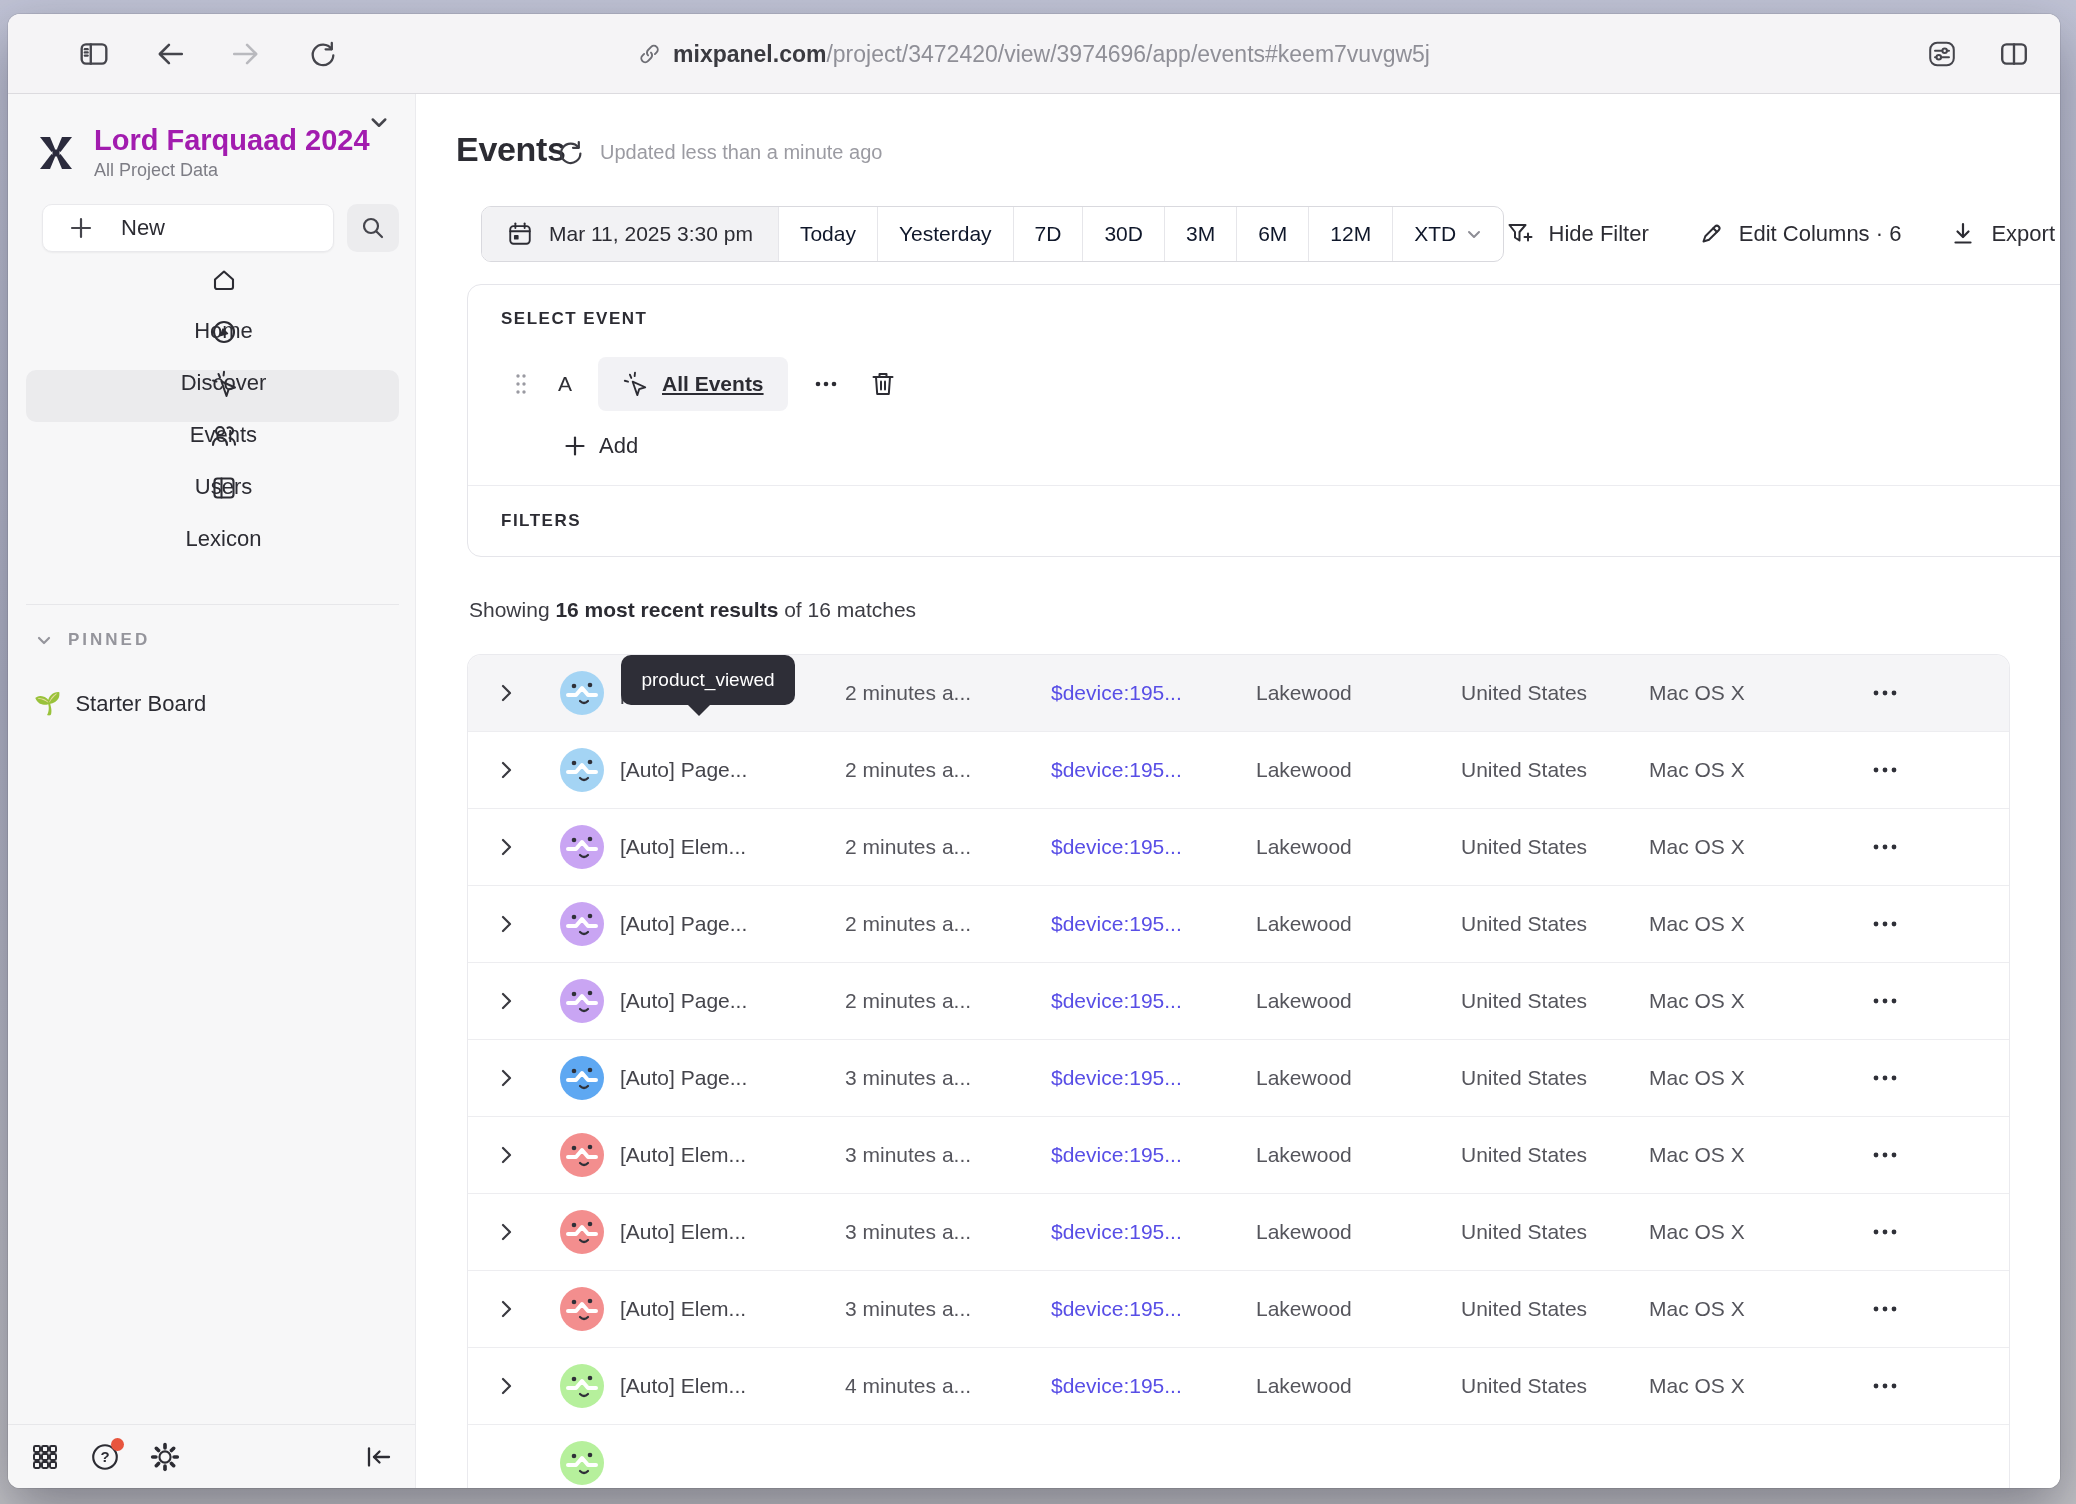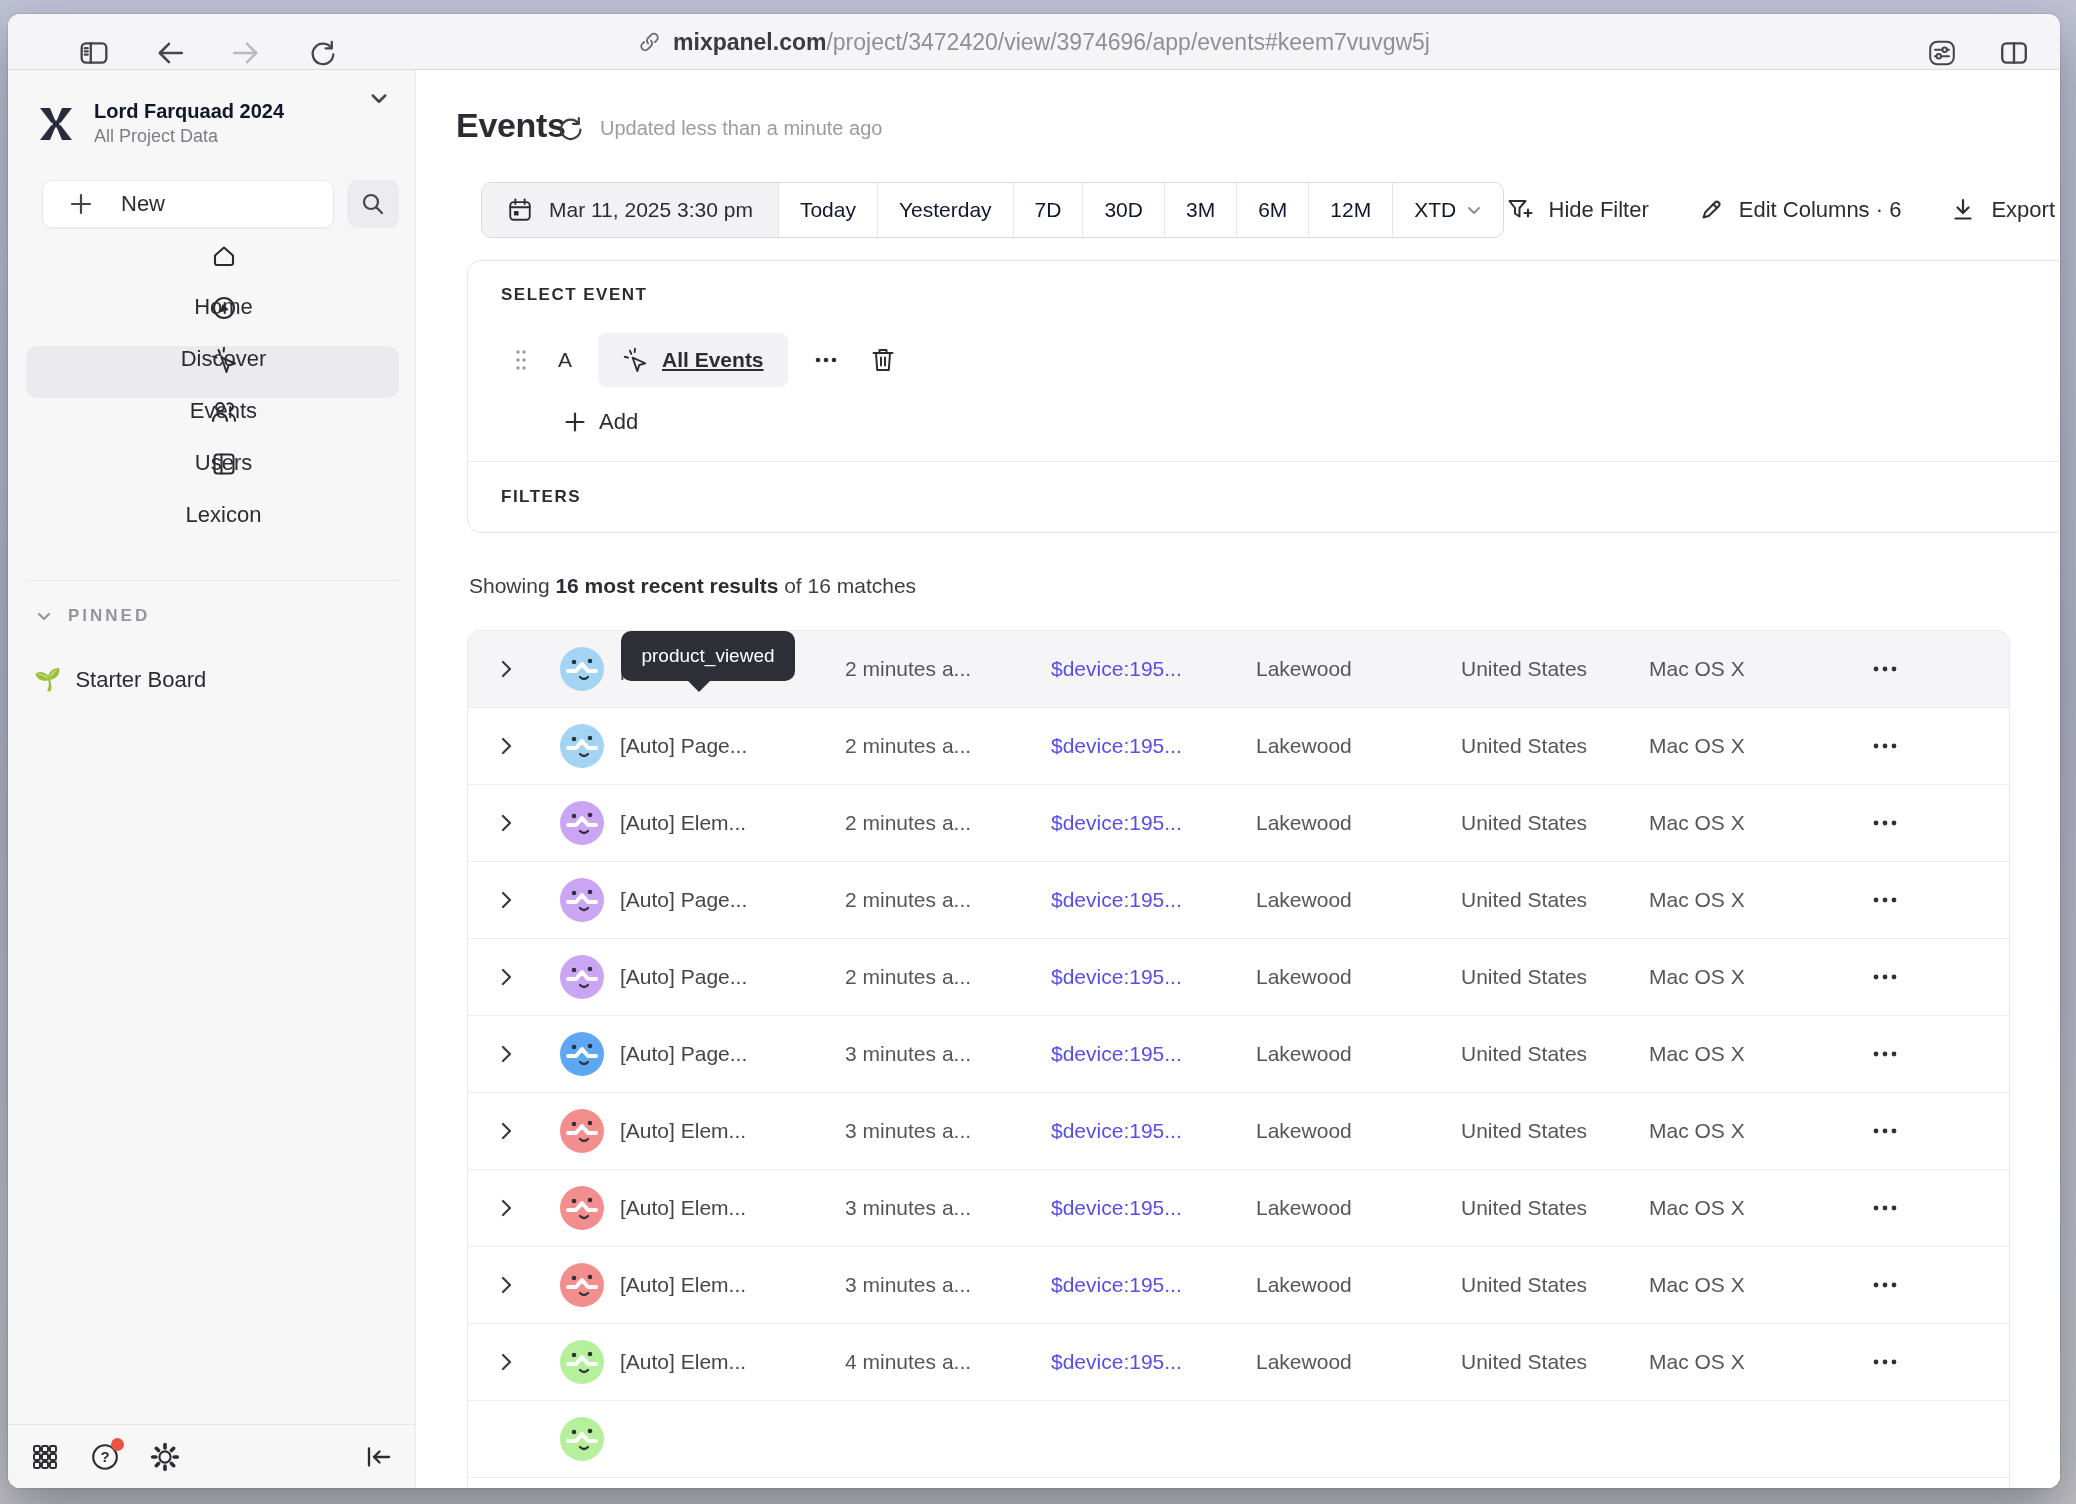--- a/index.html
+++ b/index.html
@@ -15,39 +15,39 @@
   
   .window {
     position:absolute; left:8px; top:14px; width:2052px; height:1474px;
     background:#fff; border-radius:12px; overflow:hidden;
     box-shadow:0 22px 55px rgba(20,22,40,.38), 0 0 0 1px rgba(0,0,0,.08);
     display:flex; flex-direction:column;
   }
 
   
   .titlebar {
-    height:56px; flex:none; background:#f5f4f6; border-bottom:1px solid #dcdbdf;
-    display:flex; align-items:flex-end; position:relative;padding-left:36px;
+    height:80px; flex:none; background:#f5f4f6; border-bottom:1px solid #dcdbdf;
+    display:flex; align-items:center; position:relative;padding-left:36px;
   }
   .tb-left { display:flex; align-items:center; gap:44px; margin-left:34px; }
   .tb-btn { width:32px; height:32px; display:flex; align-items:center; justify-content:center; cursor:default; }
   .tb-url { position:absolute; left:50%; top:50%; transform:translate(-50%,-50%);
     display:flex; align-items:center; gap:12px; font-size:23px; white-space:nowrap; }
   .url-host { color:#3a3a40; font-weight:700; }
   .url-path { color:#8f8f97; }
   .tb-right { position:absolute; right:30px; display:flex; align-items:center; gap:40px; }
 
   
   .app { flex:1; display:flex; min-height:0; }
 
   
   .sidebar { width:408px; flex:none; background:#f7f7f8; border-right:1px solid #ebebee; position:relative; }
   .project { position:absolute; left:30px; top:30px; right:20px; display:flex; align-items:center; gap:20px; }
   .project-names { display:flex; flex-direction:column; gap:3px; }
-  .project-name { font-size:20px; font-weight:700; color:#0f172a; }
+  .project-name { font-size:29px; font-weight:700; color:#a21caf; }
   .project-scope { font-size:18px; color:#7d7d85; }
   .project-chevron { position:absolute; right:26px; top:18px; }
 
   .new-row { position:absolute; left:18px; right:16px; top:110px; height:48px; display:flex; gap:13px;margin-left:16px; }
   .new-btn { flex:1; background:#fff; border:1px solid #e9e9ec; box-shadow:0 1px 2px rgba(0,0,0,.05);
     border-radius:10px; display:flex; align-items:center; gap:28px; padding-left:26px;
     font-size:22px; color:#2c2c33; cursor:pointer; }
   .search-btn { width:52px; background:#ececee; border-radius:10px; display:flex; align-items:center; justify-content:center; cursor:pointer; }
 
   .nav { position:absolute; left:18px; right:16px; top:172px; }

